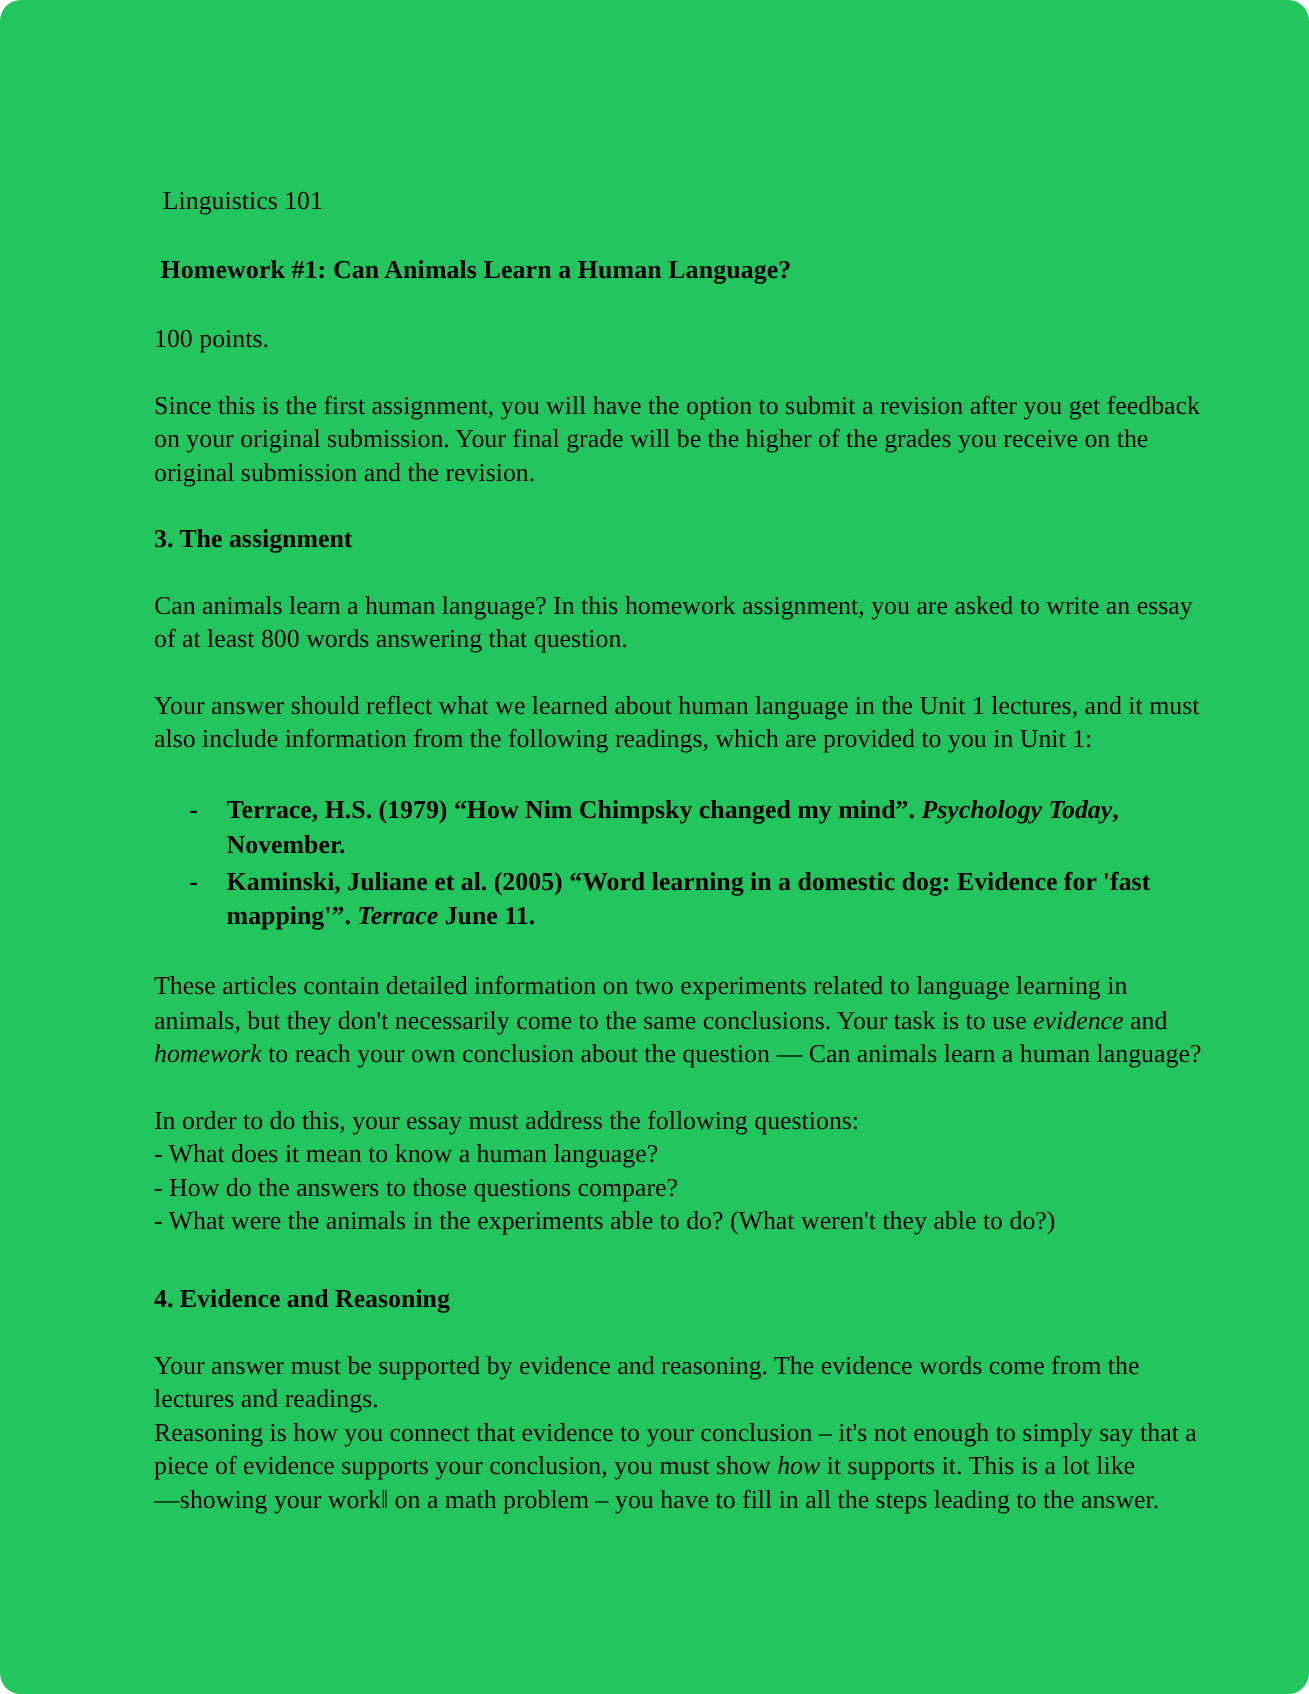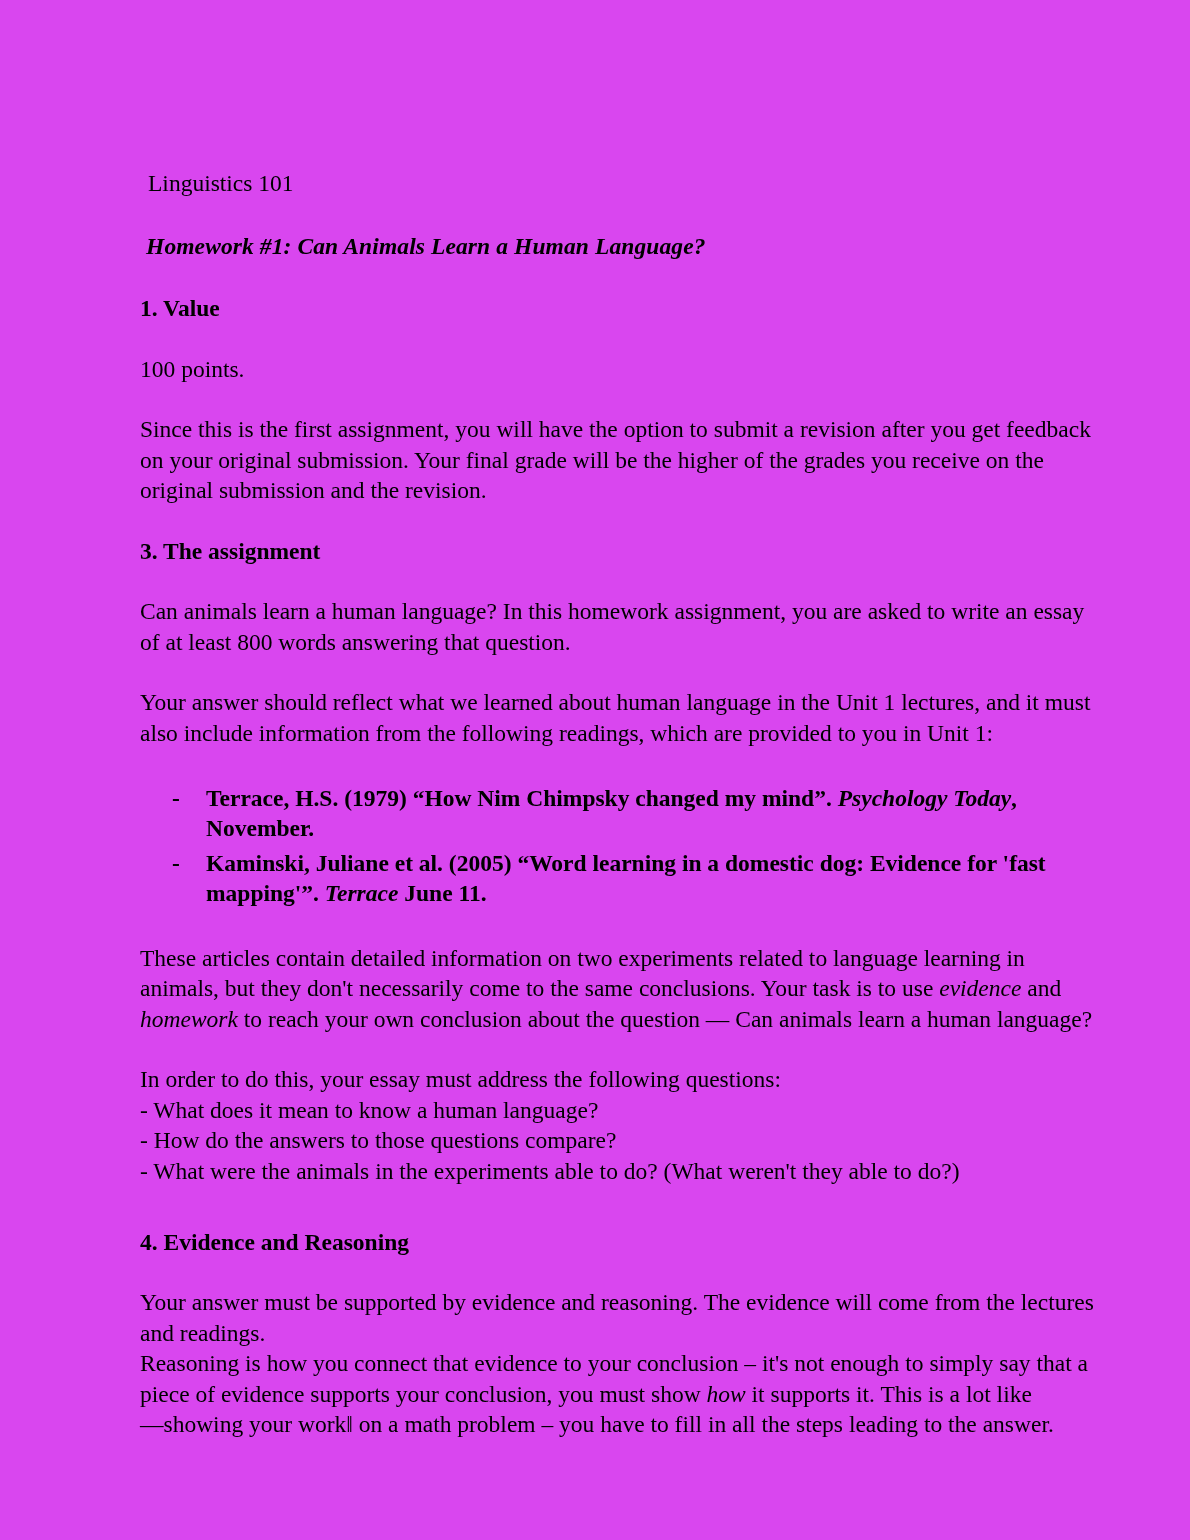--- a/index.html
+++ b/index.html
@@ -11,38 +11,38 @@
     width: 1190px;
     height: 1540px;
     font-family: "Liberation Serif", "DejaVu Serif", serif;
     color: #000000;
     -webkit-font-smoothing: antialiased;
   }
   .page {
     position: relative;
     width: 1190px;
     height: 1540px;
-    background: #d946ef;
+    background: #22c55e;
     box-sizing: border-box;
     padding: 168px 86px 0 140px;
+    border-radius: 19px;
   }
   .doc-body {
     font-size: 23.5px;
     line-height: 1.30;
   }
   .course-line {
     padding-left: 8px;
     margin-bottom: 32px;
   }
   .doc-title {
     font-weight: bold;
     padding-left: 6px;
     margin-bottom: 32px;
     letter-spacing: 0.1px;
-    font-style: italic;
   }
   .section-heading {
     font-weight: bold;
     margin: 0 0 30px 0;
   }
   .section-heading.spaced-above {
     margin-top: 40px;
   }
   .para {
     margin: 0 0 30px 0;
@@ -87,21 +87,20 @@
 </head>
 <body>
 
 <div class="page">
   <div class="doc-body">
 
     <div class="course-line">Linguistics 101</div>
 
     <div class="doc-title">Homework #1: Can Animals Learn a Human Language?</div>
 
-    <div class="section-heading">1. Value</div>
     <div class="para">100 points.</div>
 
     <div class="para">Since this is the first assignment, you will have the option to submit a revision after you get feedback on your original submission. Your final grade will be the higher of the grades you receive on the original submission and the revision.</div>
 
     <div class="section-heading">3. The assignment</div>
 
     <div class="para">Can animals learn a human language? In this homework assignment, you are asked to write an essay of at least 800 words answering that question.</div>
 
     <div class="para">Your answer should reflect what we learned about human language in the Unit 1 lectures, and it must also include information from the following readings, which are provided to you in Unit 1:</div>
 
@@ -120,18 +119,18 @@
 
     <div class="para">
       <div class="qline">In order to do this, your essay must address the following questions:</div>
       <div class="qline">- What does it mean to know a human language?</div>
       <div class="qline">- How do the answers to those questions compare?</div>
       <div class="qline">- What were the animals in the experiments able to do? (What weren't they able to do?)</div>
     </div>
 
     <div class="section-heading spaced-above">4. Evidence and Reasoning</div>
 
-    <div class="para run-on">Your answer must be supported by evidence and reasoning. The evidence will come from the lectures and readings.</div>
+    <div class="para run-on">Your answer must be supported by evidence and reasoning. The evidence words come from the lectures and readings.</div>
 
     <div class="para"><span>Reasoning is how you connect that evidence to your conclusion – it's not enough to simply say that a piece of evidence supports your conclusion, you must show </span><em>how</em><span> it supports it. This is a lot like ―showing your work‖ on a math problem – you have to fill in all the steps leading to the answer.</span></div>
 
   </div>
 </div>
 
 </body></html>

